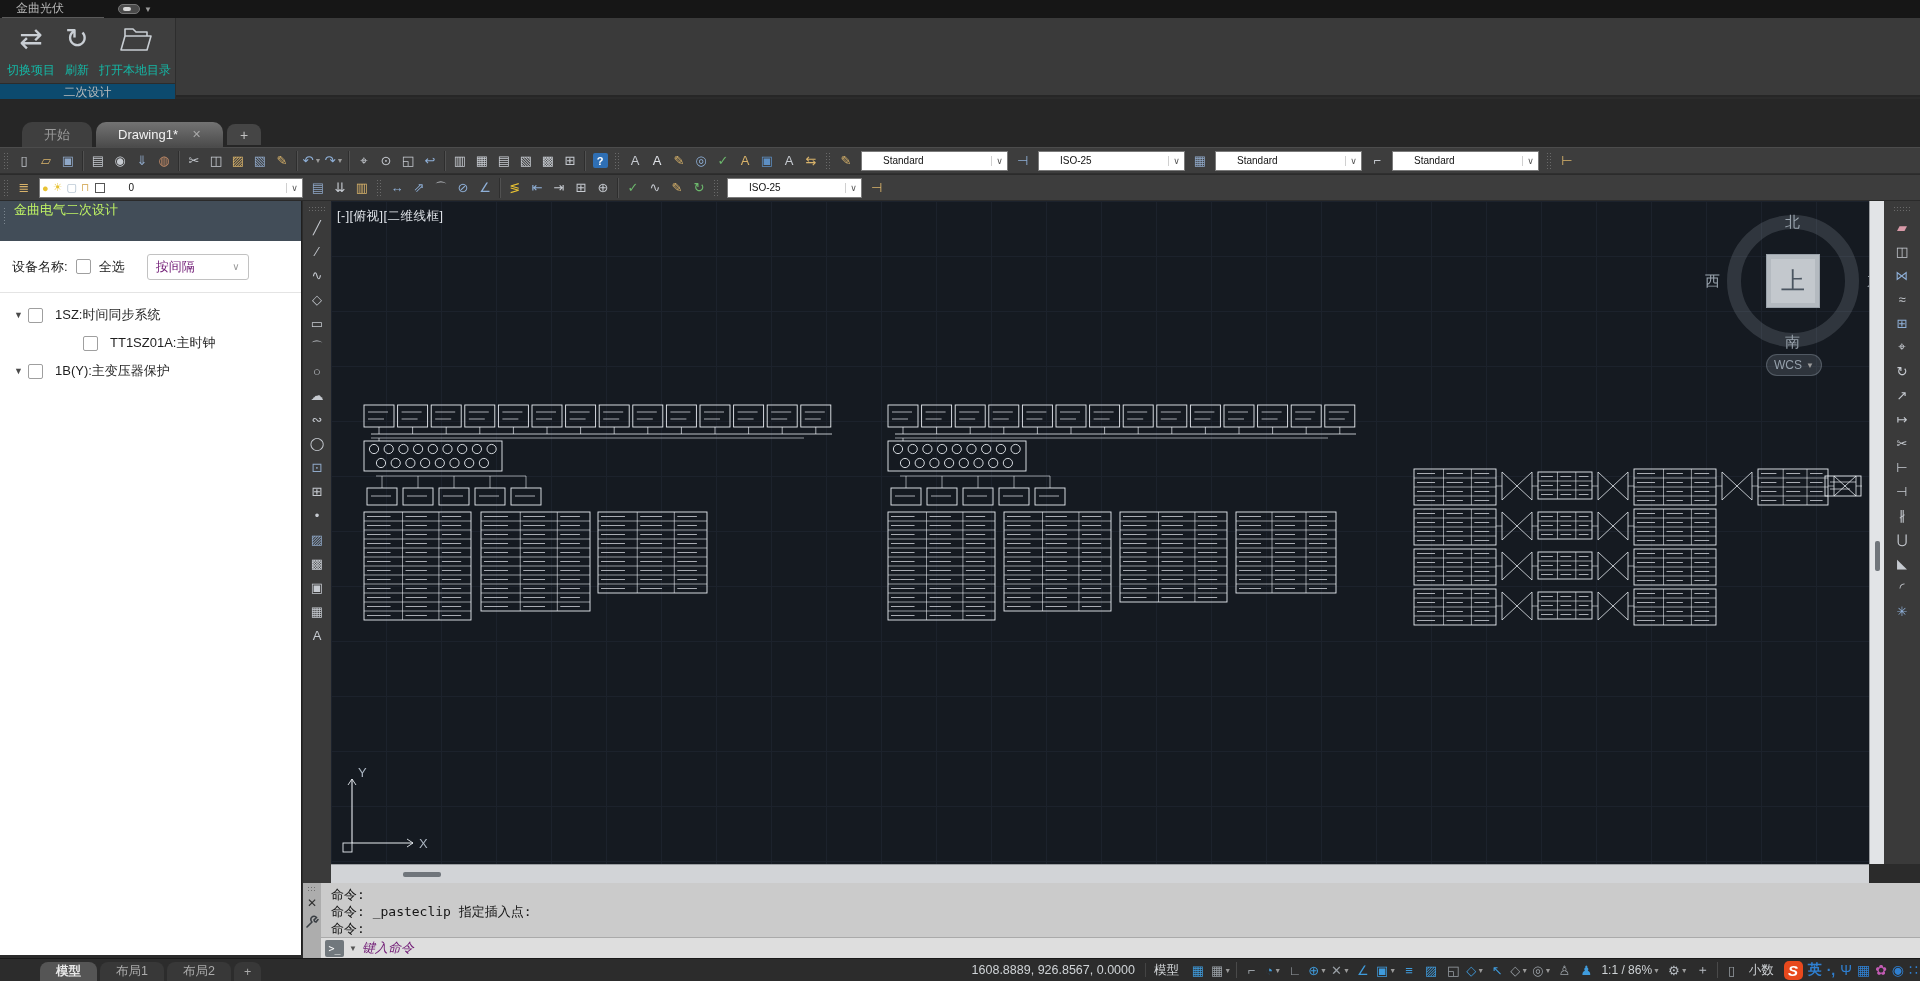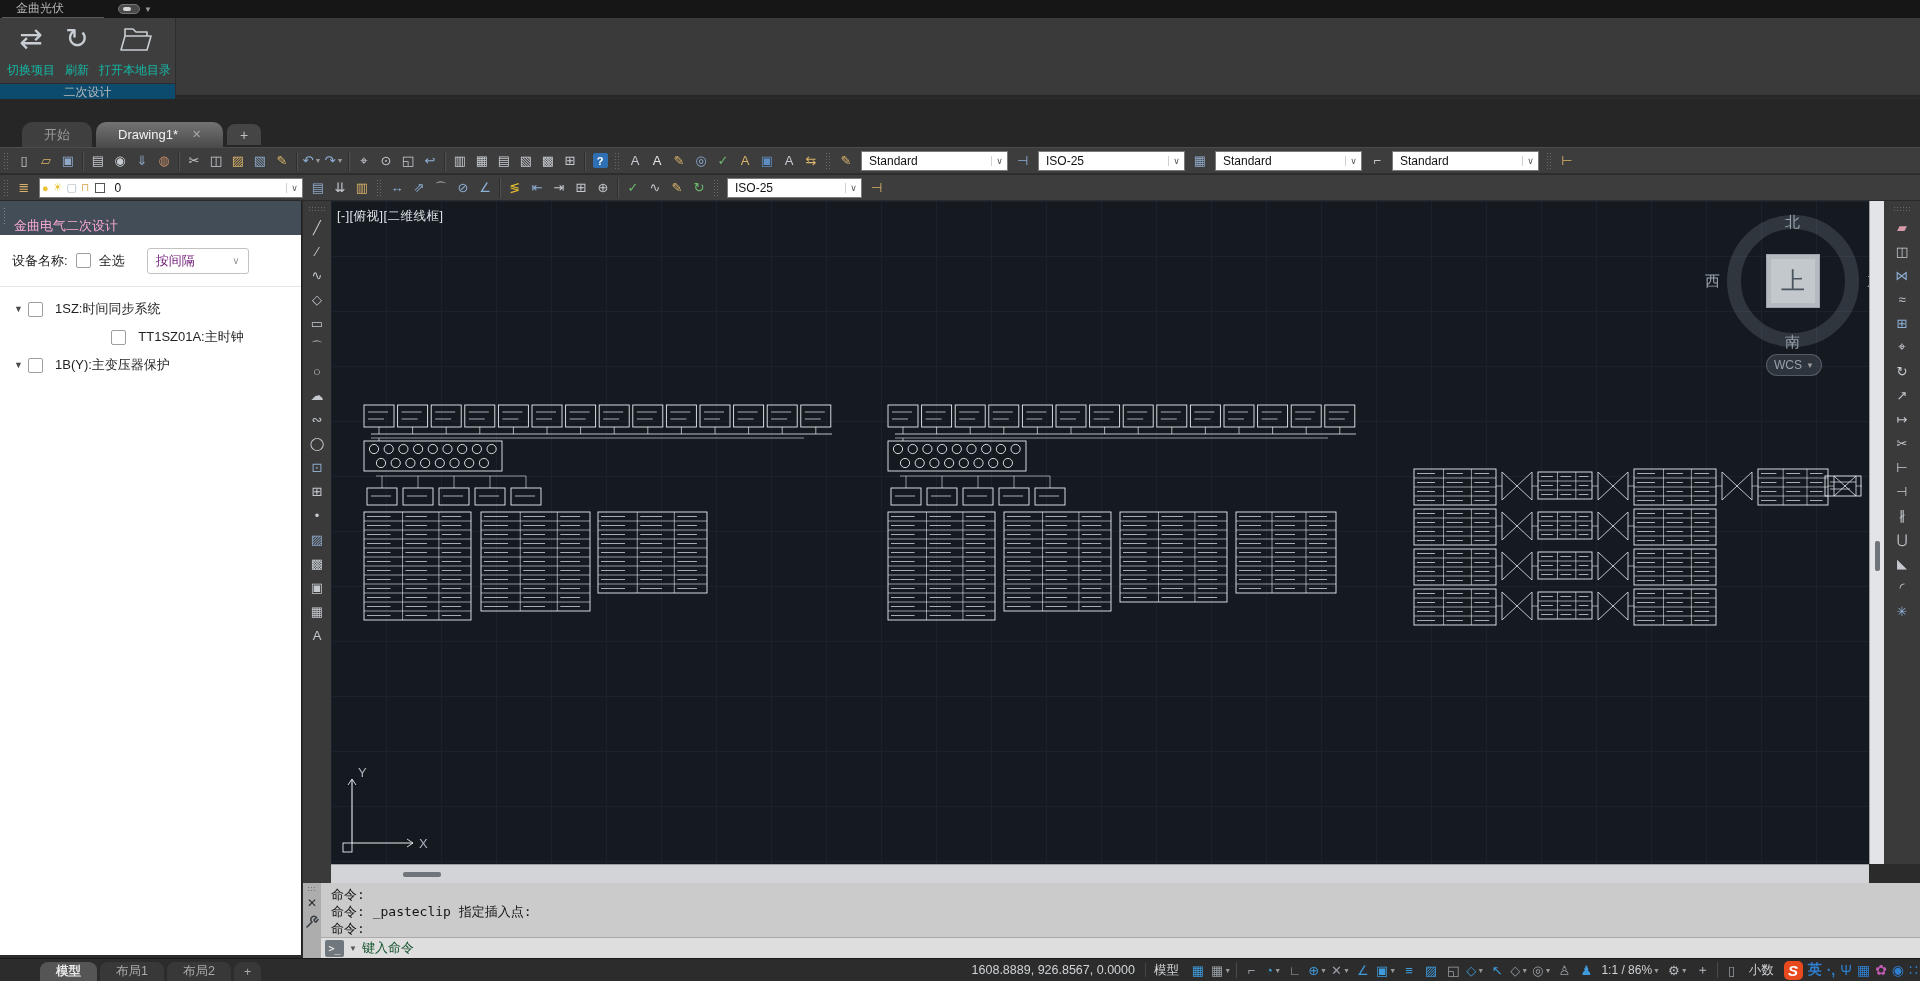--- a/index.html
+++ b/index.html
@@ -35,41 +35,41 @@
 
   
   .tb-row { position:absolute; left:0; width:1920px; background:#3d3d3d; display:flex; align-items:center; }
   #tb1 { top:147px; height:27px; border-top:1px solid #4c4c4c; border-bottom:1px solid #2f2f2f; }
   #tb2 { top:175px; height:26px; border-bottom:1px solid #2a2a2a; }
   .grip { width:7px; height:18px; margin:0 3px; background-image:radial-gradient(#6a6a6a 35%, transparent 40%); background-size:3px 3px; }
   .tbi { width:22px; height:22px; display:flex; align-items:center; justify-content:center; font-size:13px; color:#c6cad0; cursor:default; flex:none; }
   .tbi .mini-dd { font-size:7px; color:#9a9a9a; margin-left:1px; }
   .tb-sep { width:2px; height:20px; margin:0 3px; border-left:1px solid #2e2e2e; border-right:1px solid #515151; }
   .combo { height:20px; background:#fff; border:1px solid #7a7a7a; display:flex; align-items:center; margin:0 4px; flex:none; }
-  .combo .val { flex:1; font-size:12px; color:#111; padding:0 7px; white-space:nowrap; overflow:hidden; }
+  .combo .val { flex:1; font-size:10px; color:#111; padding:0 21px; white-space:nowrap; overflow:hidden; }
   .combo .chev { width:16px; text-align:center; color:#555; font-size:9px; border-left:1px solid #d0d0d0; }
   .help-icon { width:15px; height:15px; background:#2f6fb4; color:#fff; font-size:11px; font-weight:bold; display:flex; align-items:center; justify-content:center; border-radius:2px; }
   .layer-combo { width:264px; }
   .layer-combo .lc-ic { font-size:11px; margin:0 2px; flex:none; }
   .swatch { width:10px; height:10px; border:1px solid #555; background:#fff; margin:0 3px; flex:none; }
 
   
   #left-panel { position:absolute; left:0; top:201px; width:302px; height:754px; background:#fff; display:flex; flex-direction:column; border-right:1px solid #1f1f1f; }
-  #panel-header { height:34px; background:#424d58; color:#f9a8d4; font-size:13px; display:flex; align-items:flex-end; padding-left:14px; position:relative; flex:none; }
+  #panel-header { height:40px; background:#424d58; color:#bef264; font-size:13px; display:flex; align-items:flex-start; padding-left:14px; position:relative; flex:none; }
   #panel-header .hgrip { position:absolute; left:3px; top:6px; width:4px; height:18px; background-image:radial-gradient(#7c8790 40%, transparent 45%); background-size:3px 3px; }
   #panel-filter { height:52px; display:flex; align-items:center; padding:0 12px; gap:8px; flex:none; border-bottom:1px solid #e4e4e4; }
   #panel-filter .lbl { font-size:13px; color:#1c1c1c; }
   .cbx { width:15px; height:15px; border:1px solid #9f9f9f; border-radius:2px; background:#fff; flex:none; }
   #interval-select { width:102px; height:26px; border:1px solid #c2c2c2; border-radius:3px; display:flex; align-items:center; padding:0 8px; margin-left:14px; }
   #interval-select .val { flex:1; font-size:13px; color:#701a75; }
   #interval-select .chev { color:#9a9a9a; font-size:10px; }
   #tree { flex:1; padding-top:8px; overflow:hidden; }
   .tree-row { height:28px; display:flex; align-items:center; font-size:13px; color:#1f1f1f; }
   .tree-row .caret { width:14px; margin-left:14px; color:#4a4a4a; font-size:9px; }
-  .tree-row.lvl1 { padding-left:54px;justify-content:center; }
+  .tree-row.lvl1 { padding-left:83px; }
   .tree-row .cbx { margin-right:12px; }
   #panel-tabs { height:31px; border-top:1px solid #d3d3d3; display:flex; flex:none; }
   .panel-tab { flex:1; display:flex; align-items:center; justify-content:center; font-size:13px; color:#a8a8a8; }
   .panel-tab.active { color:#1c1c1c; }
   .panel-tab + .panel-tab { border-left:1px solid #d3d3d3; }
 
   
   #draw-toolbar { position:absolute; left:303px; top:201px; width:28px; height:682px; background:#3a3a3a; display:flex; flex-direction:column; align-items:center; padding-top:3px; }
   #draw-toolbar .grip, #right-toolbar .grip { width:18px; height:6px; margin:2px 0 3px 0; background-image:radial-gradient(#6a6a6a 35%, transparent 40%); background-size:3px 3px; }
   .vtbi { width:22px; height:22px; margin:1px 0; display:flex; align-items:center; justify-content:center; color:#c6cad0; font-size:13px; }
@@ -99,21 +99,21 @@
   
   #cmd-panel { position:absolute; left:303px; top:883px; width:1617px; height:75px; background:#cbcbcb; display:flex; }
   #cmd-strip { width:18px; background:#adadad; display:flex; flex-direction:column; align-items:center; padding-top:3px; gap:5px; flex:none; }
   #cmd-strip .sgrip { width:10px; height:5px; background-image:radial-gradient(#6f6f6f 40%, transparent 45%); background-size:3px 3px; }
   #cmd-close { font-size:12px; font-weight:bold; color:#2e2e2e; }
   #cmd-body { flex:1; display:flex; flex-direction:column; }
   #cmd-history { flex:1; padding:3px 0 0 10px; font-family:"DejaVu Sans Mono","Liberation Mono",monospace; font-size:13px; color:#141414; line-height:17px; }
   #cmd-input-row { height:23px; background:#dedede; border-top:1px solid #aaa; display:flex; align-items:center; padding-left:4px; gap:5px; }
   #cmd-prompt-btn { width:19px; height:17px; background:#71787d; color:#fff; font-size:10px; font-family:"DejaVu Sans Mono",monospace; display:flex; align-items:center; justify-content:center; border-radius:2px; }
   #cmd-input-row .dd-arrow { color:#555; }
-  #cmd-placeholder { font-size:13px; color:#14532d; }
+  #cmd-placeholder { font-size:13px; font-style:italic; color:#701a75; }
 
   
   #statusbar { position:absolute; left:0; top:958px; width:1920px; height:23px; background:#2c2c2c; border-top:1px solid #191919; display:flex; align-items:center; }
   #layout-tabs { display:flex; align-items:flex-end; height:23px; margin-left:40px; gap:3px; }
   .layout-tab { height:20px; padding:0 16px; border-radius:8px 8px 0 0; background:#383838; color:#ababab; font-size:12.5px; display:flex; align-items:center; }
   .layout-tab.active { background:#555; color:#e8e8e8; font-weight:bold; }
   .layout-tab.addbtn { padding:0 10px; }
   #status-right { margin-left:auto; display:flex; align-items:center; height:23px; padding-right:2px; }
   #coords { font-size:12.5px; color:#cfd3d6; padding:0 10px; border-right:1px solid #444; }
   .st-item { display:flex; align-items:center; justify-content:center; min-width:22px; height:21px; font-size:13px; padding:0 2px; }

